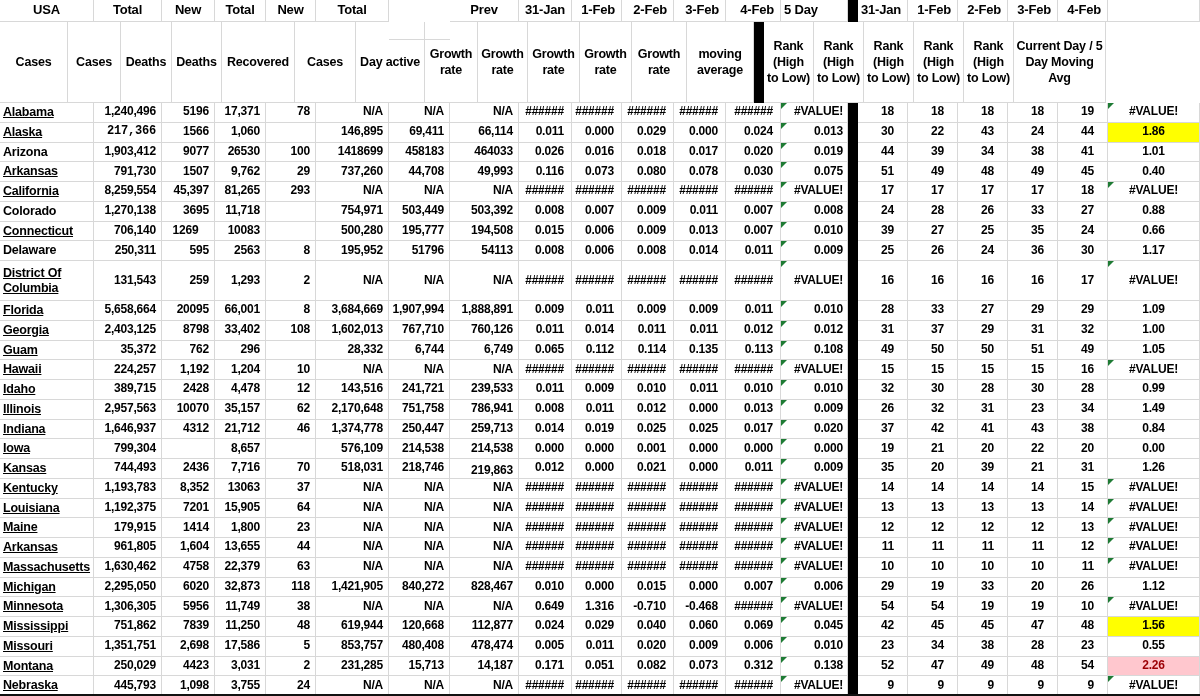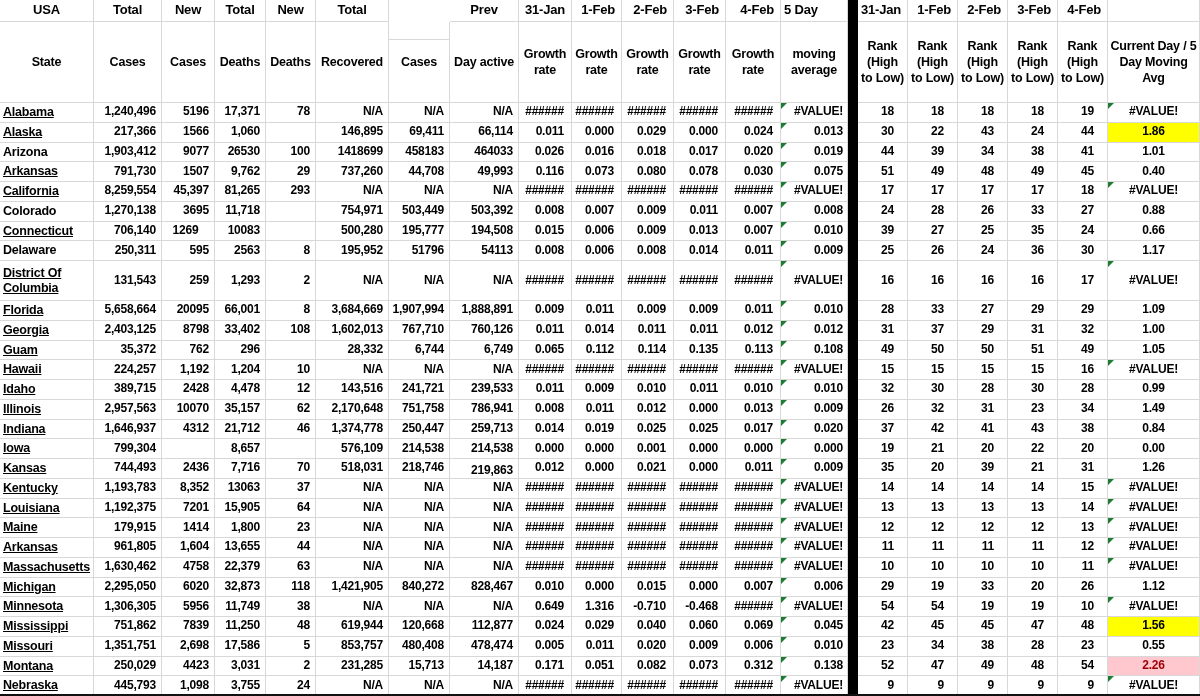--- a/index.html
+++ b/index.html
@@ -97,23 +97,20 @@
         <span>3-Feb</span>
       </div>
       <div class="cell hd-ar" style="width: 50px; flex: 0 0 50px;">
         <span>4-Feb</span>
       </div>
       <div class="cell ac" style="width: 92px; flex: 0 0 92px;">
         <span></span>
       </div>
     </div>
   <div class="hrow2" id="hrow2">
-      <div class="cell " style="width: 94px; flex: 0 0 94px;">
-        <span>State</span>
-      </div>
       <div class="cell " style="width: 68px; flex: 0 0 68px;">
         <span>Cases</span>
       </div>
       <div class="cell " style="width: 53px; flex: 0 0 53px;">
         <span>Cases</span>
       </div>
       <div class="cell " style="width: 51px; flex: 0 0 51px;">
         <span>Deaths</span>
       </div>
       <div class="cell " style="width: 50px; flex: 0 0 50px;">
@@ -229,21 +226,21 @@
         </div>
         <div class="cell cu" style="width: 92px; flex: 0 0 92px;">
           <i class="tri" style="border-top-color: rgb(30, 123, 52);"></i>
           <span>#VALUE!</span>
         </div>
       </div>
       <div class="row">
         <div class="cell al st ul" style="width: 94px; flex: 0 0 94px;">
           <span>Alaska</span>
         </div>
-        <div class="cell ar" style="width: 68px; flex: 0 0 68px;">
+        <div class="cell ar" style="width: 68px; flex: 0 0 68px; font-family: Liberation Mono, monospace;">
           <span>217,366</span>
         </div>
         <div class="cell ar" style="width: 53px; flex: 0 0 53px;">
           <span>1566</span>
         </div>
         <div class="cell ar" style="width: 51px; flex: 0 0 51px;">
           <span>1,060</span>
         </div>
         <div class="cell ar" style="width: 50px; flex: 0 0 50px;">
           <span></span>

